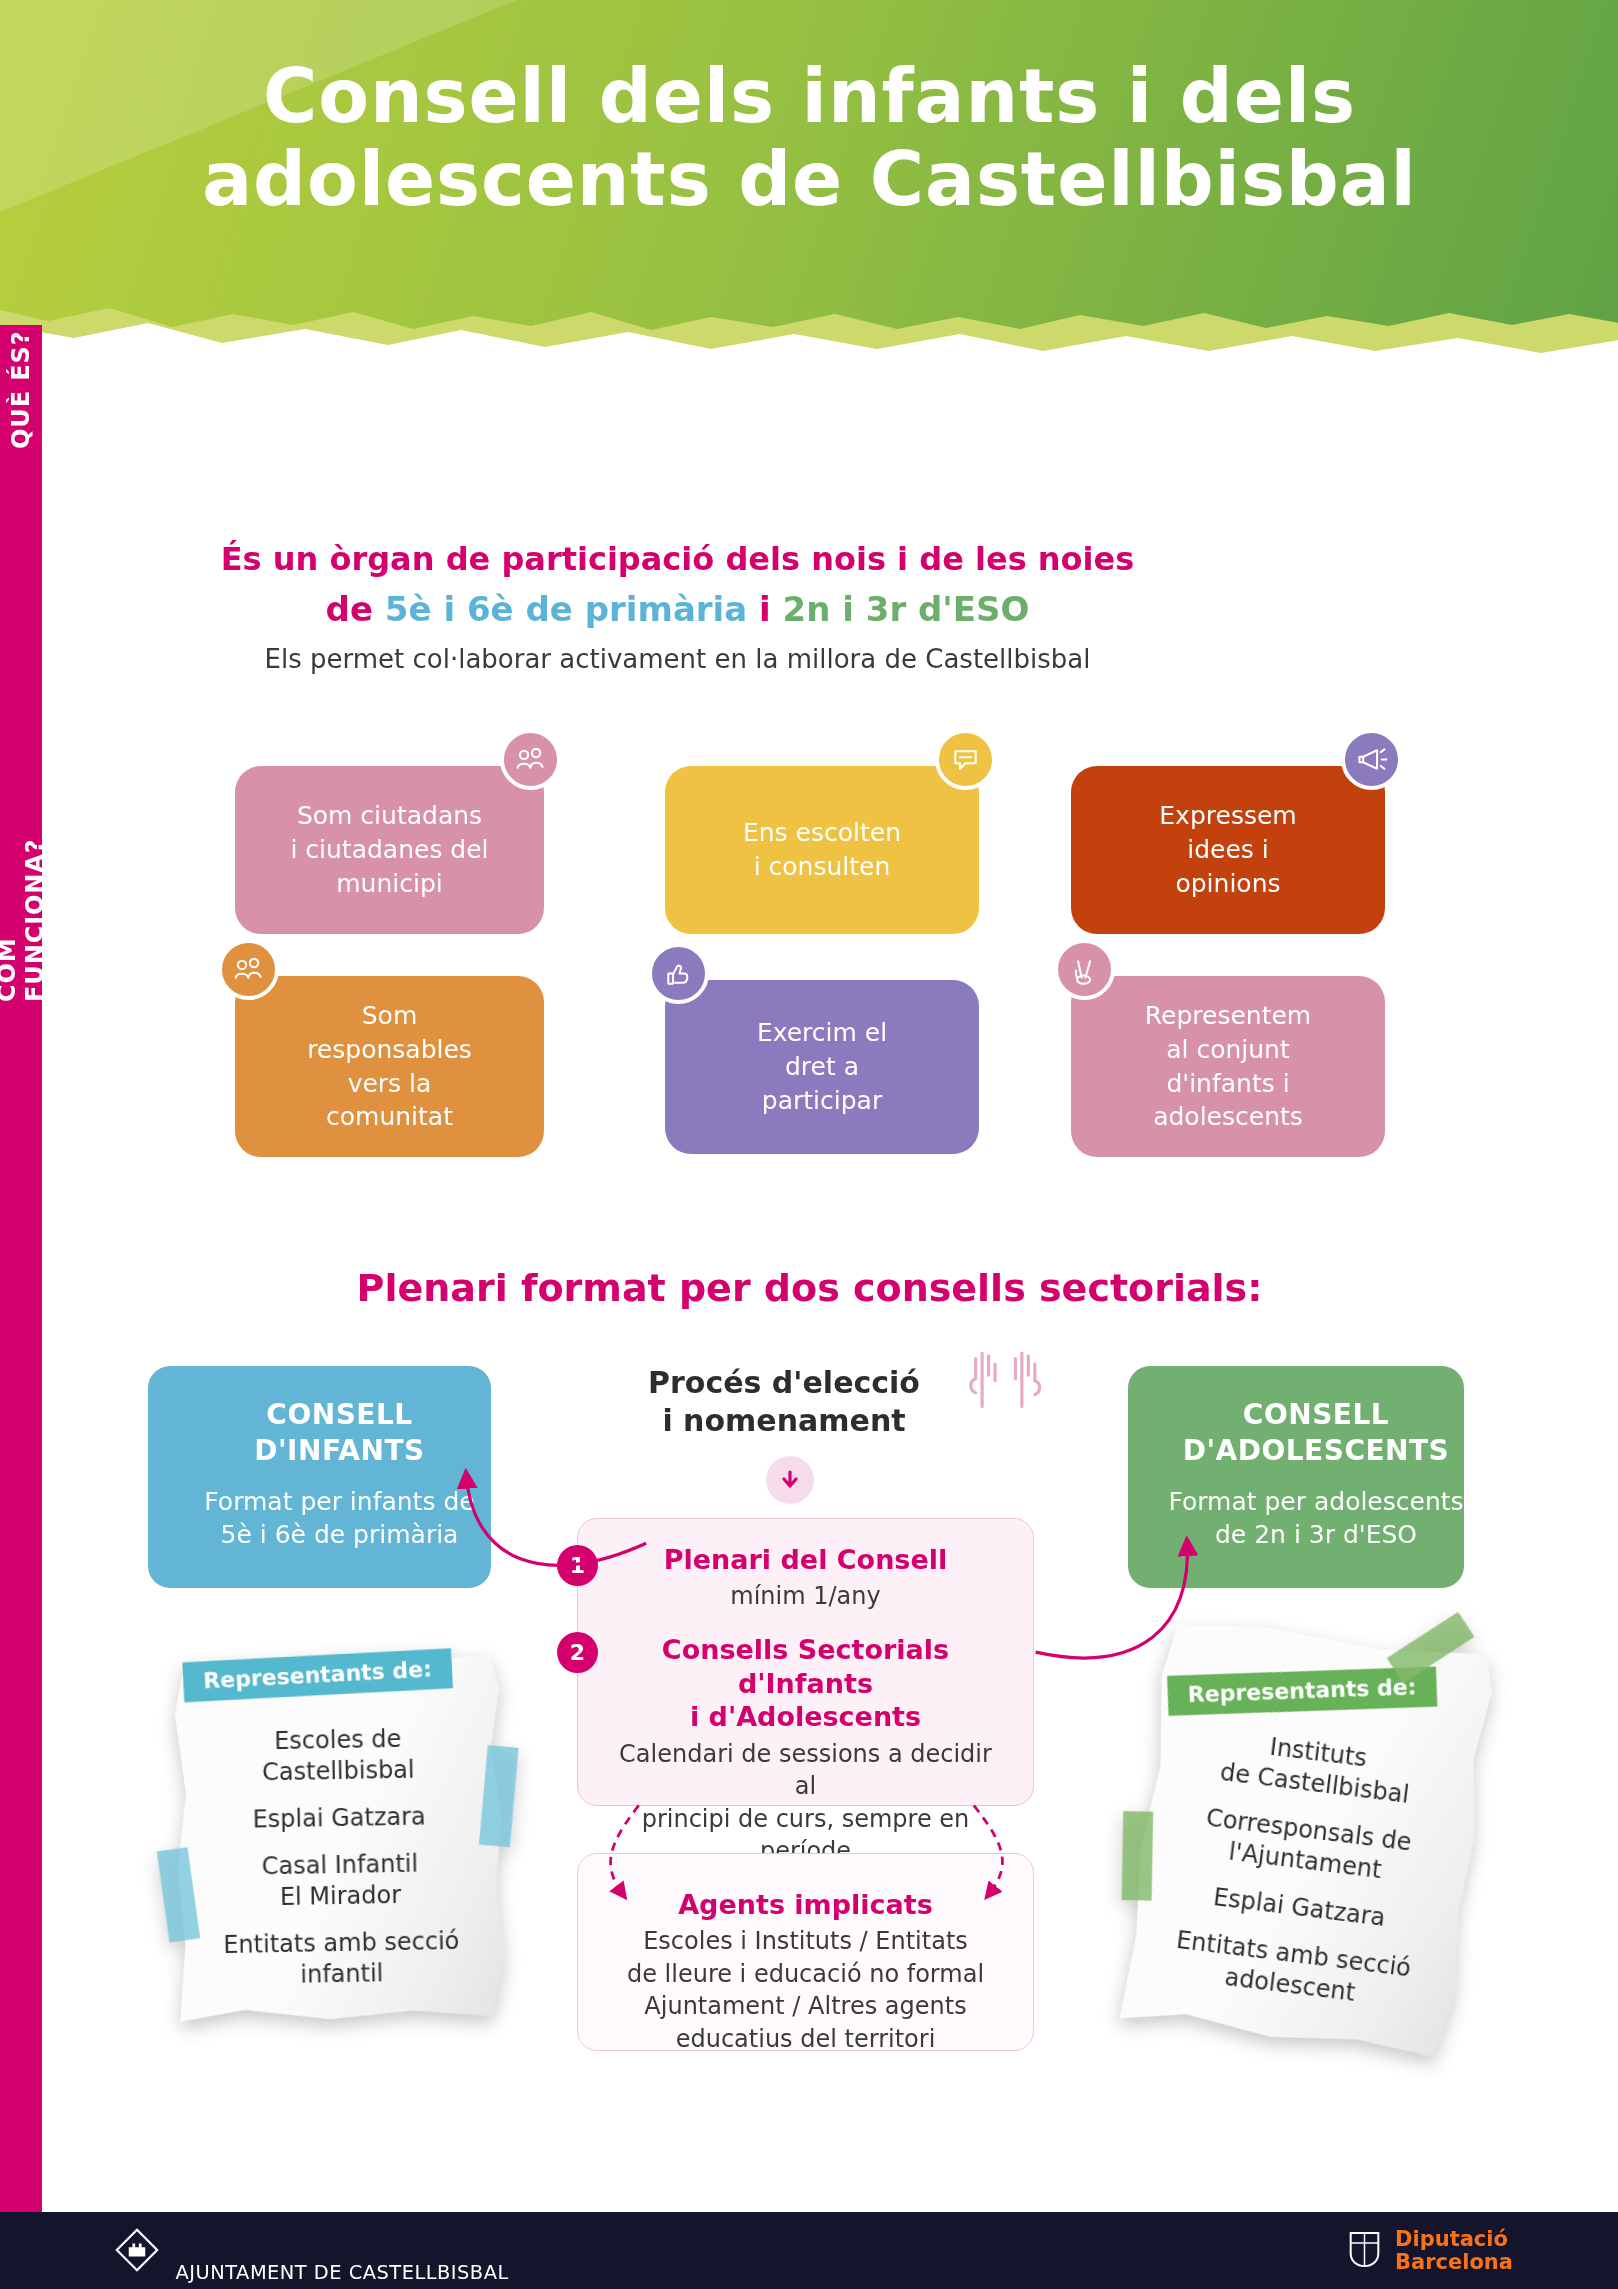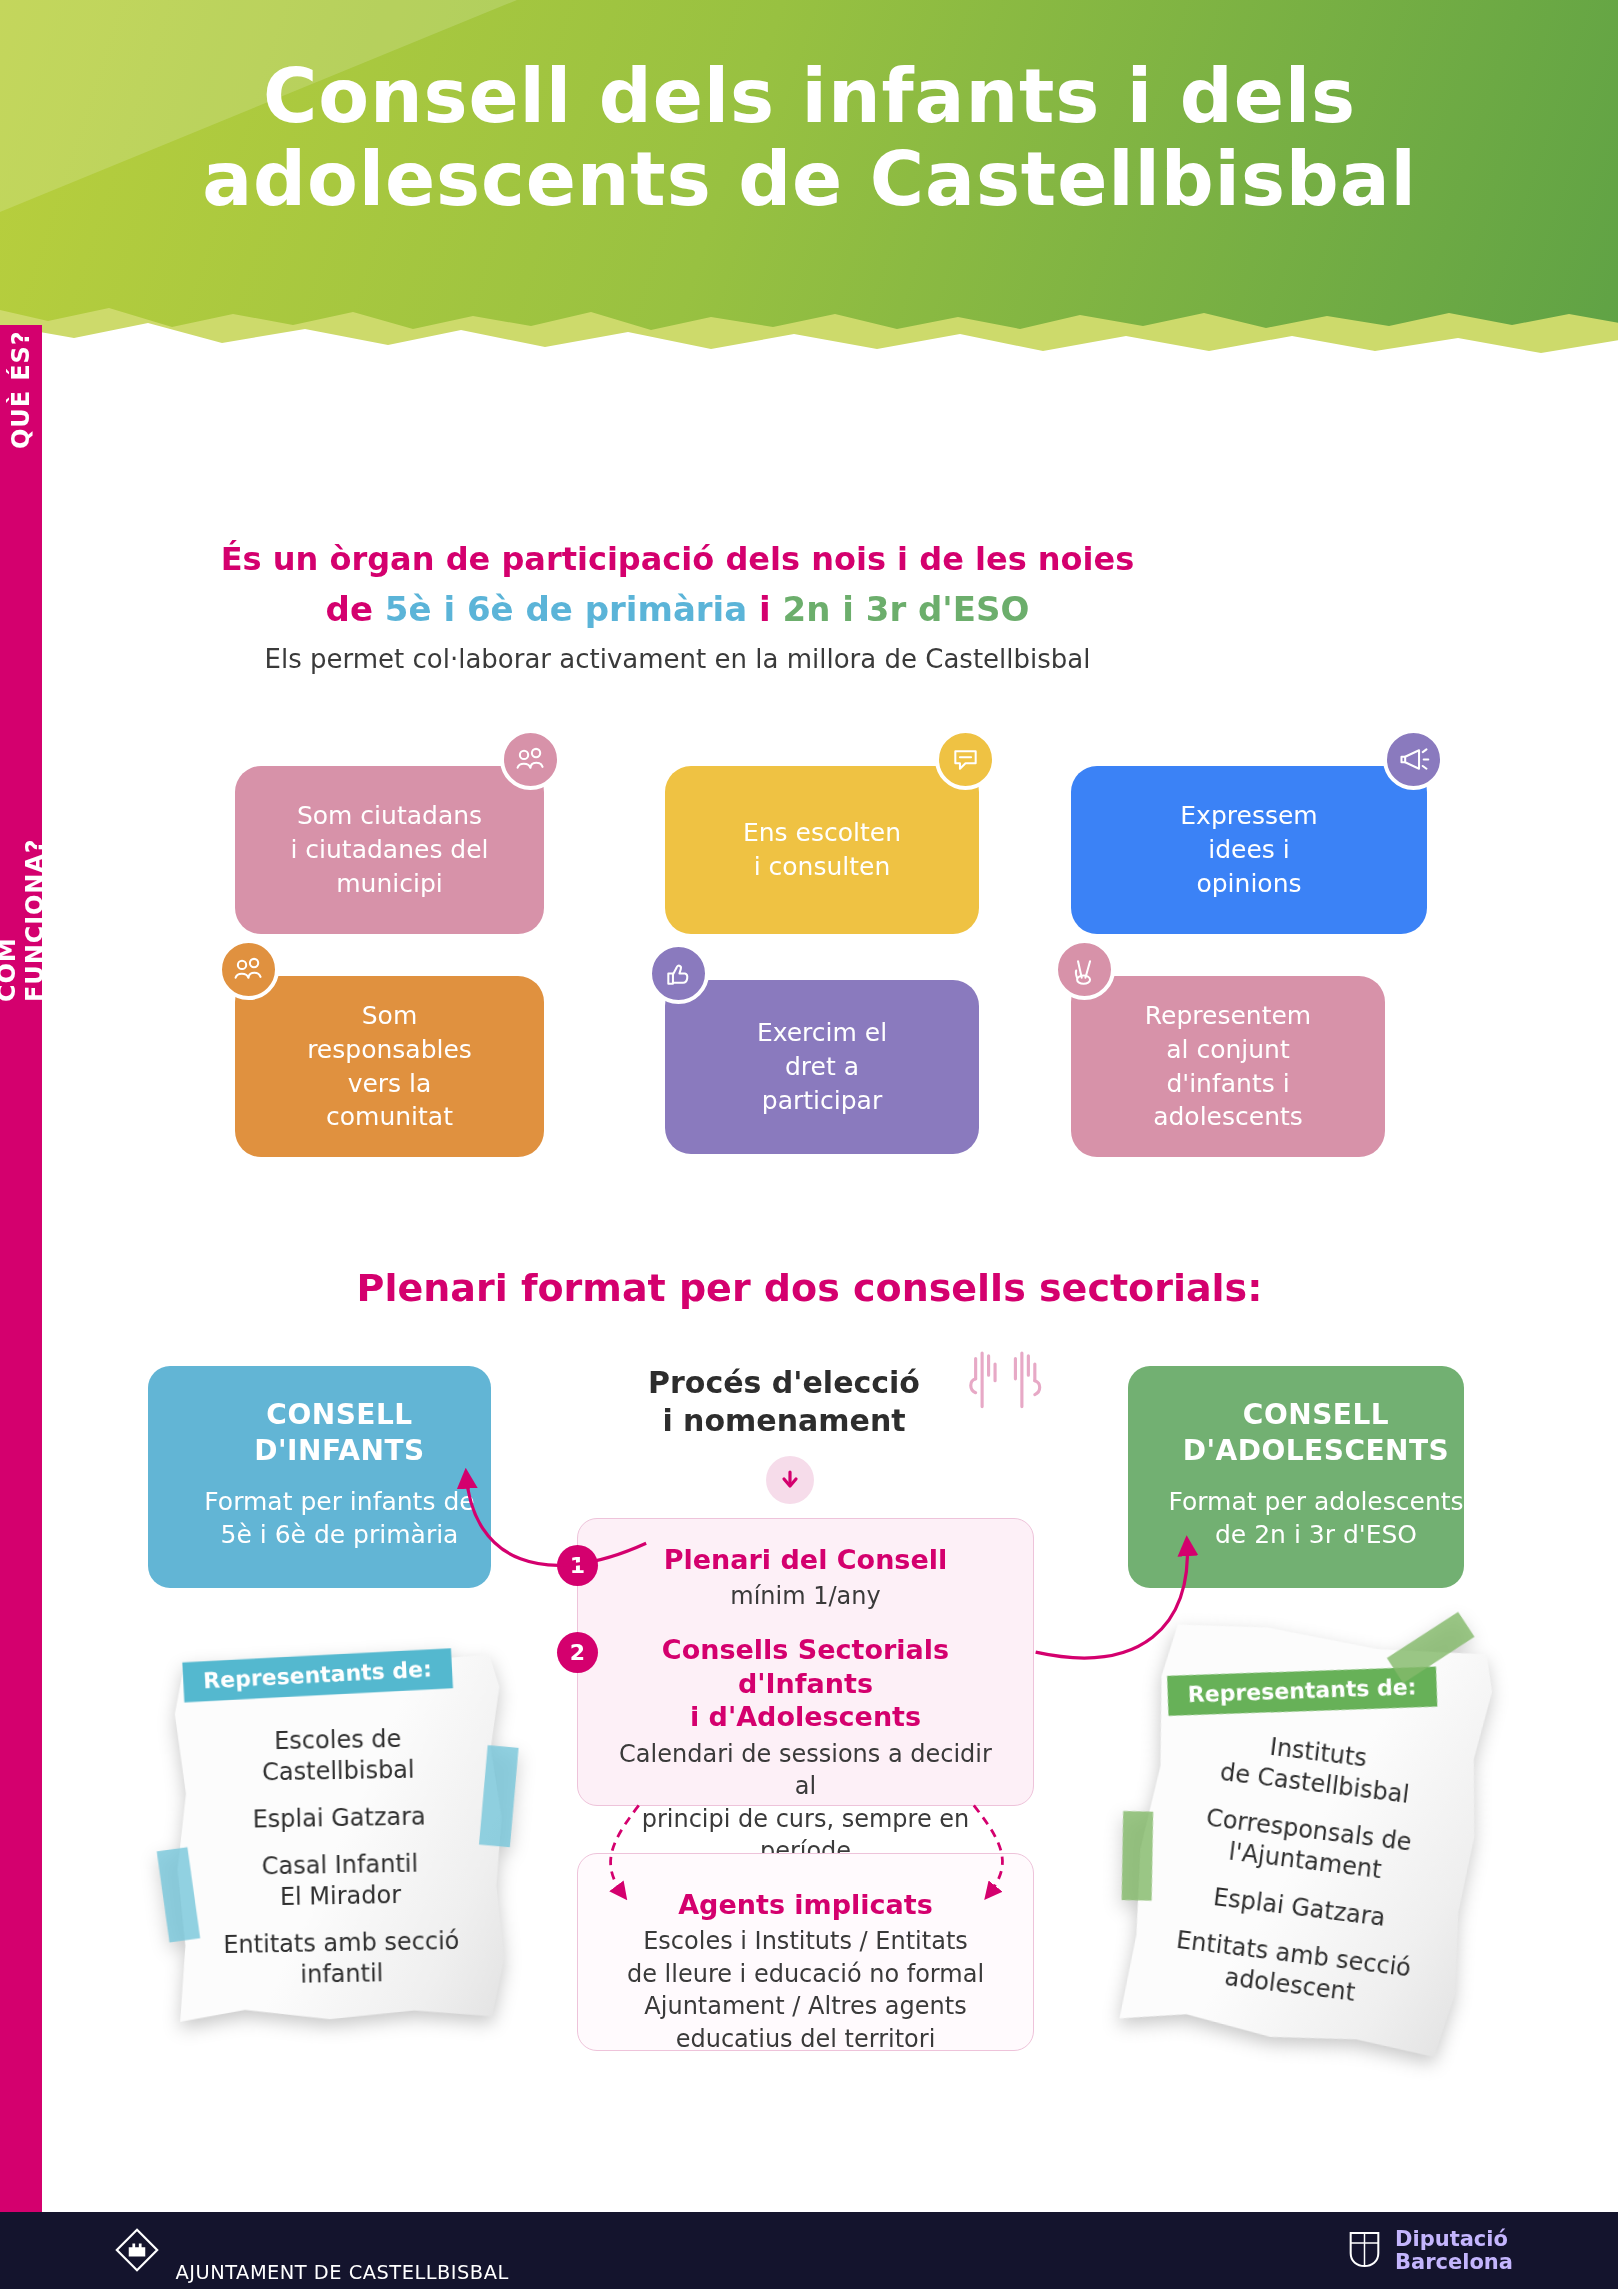--- a/index.html
+++ b/index.html
@@ -34,21 +34,21 @@
   .intro-line2 { font-size:34px; font-weight:bold; color:#d4006e; margin-bottom:14.8px; }
   .intro-line2 .primaria { color:#5bb4d8; }
   .intro-line2 .eso { color:#6cae6c; }
   .intro-line3 { color:#3a3a3a; font-size:26px; }
 
   
   .fbox { position:absolute; border-radius:26px; color:#fff; display:flex; align-items:center;
     justify-content:center; text-align:center; font-size:25px; line-height:1.35; padding:16.6px; }
   .fbox1 { left:235px; top:766px; width:309px; height:168px; background:#d792a9; }
   .fbox2 { left:665px; top:766px; width:314px; height:168px; background:#efc243; }
-  .fbox3 { left:1071px; top:766px; width:356px; height:168px; background:#3b82f6; }
+  .fbox3 { left:1071px; top:766px; width:314px; height:168px; background:#c2410c; }
   .fbox4 { left:235px; top:976px; width:309px; height:181px; background:#e0913f; }
   .fbox5 { left:665px; top:980px; width:314px; height:174px; background:#8a7abe; }
   .fbox6 { left:1071px; top:976px; width:314px; height:181px; background:#d792a9; }
   .badge { position:absolute; width:61px; height:61px; border-radius:50%; border:4.6px solid #fff;
     display:flex; align-items:center; justify-content:center; }
   .badge-tr { top:-37px; right:-16.6px; }
   .badge-tl { top:-37px; left:-16.6px; }
   .bg-pink { background:#d792a9; } .bg-yellow { background:#efc243; }
   .bg-purple { background:#8a7abe; } .bg-orange { background:#e0913f; }
 
@@ -106,21 +106,21 @@
   .tape-l-left { left:-14.8px; top:189px; width:31px; height:92px; transform:rotate(-7deg); }
   .tape-r-top { right:24px; top:-14.8px; width:85px; height:29.5px; transform:rotate(-40deg); }
   .tape-r-left { left:-16.6px; top:198px; width:29.5px; height:89px; transform:rotate(-6deg); }
 
   
   .footer { position:absolute; left:0; bottom:0; width:1619px; height:78px; background:#14142d;
     display:flex; align-items:center; justify-content:space-between; padding:0 106px 0 115px; }
   .footer-left { display:flex; align-items:center; gap:16.6px; }
   .footer-left-text { color:#fff; font-size:19.4px; letter-spacing:0.5px;margin-top:43px; }
   .footer-right { display:flex; align-items:center; gap:13px; }
-  .footer-right-text { color:#c4b5fd; font-weight:bold; font-size:21px; line-height:1.08; }
+  .footer-right-text { color:#f97316; font-weight:bold; font-size:21px; line-height:1.08; }
 </style>
 </head>
 <body>
 
 <div class="page">
 
   <div class="header">
     <div class="header-under"></div>
     <div class="header-main"></div>
     <div class="header-title">

